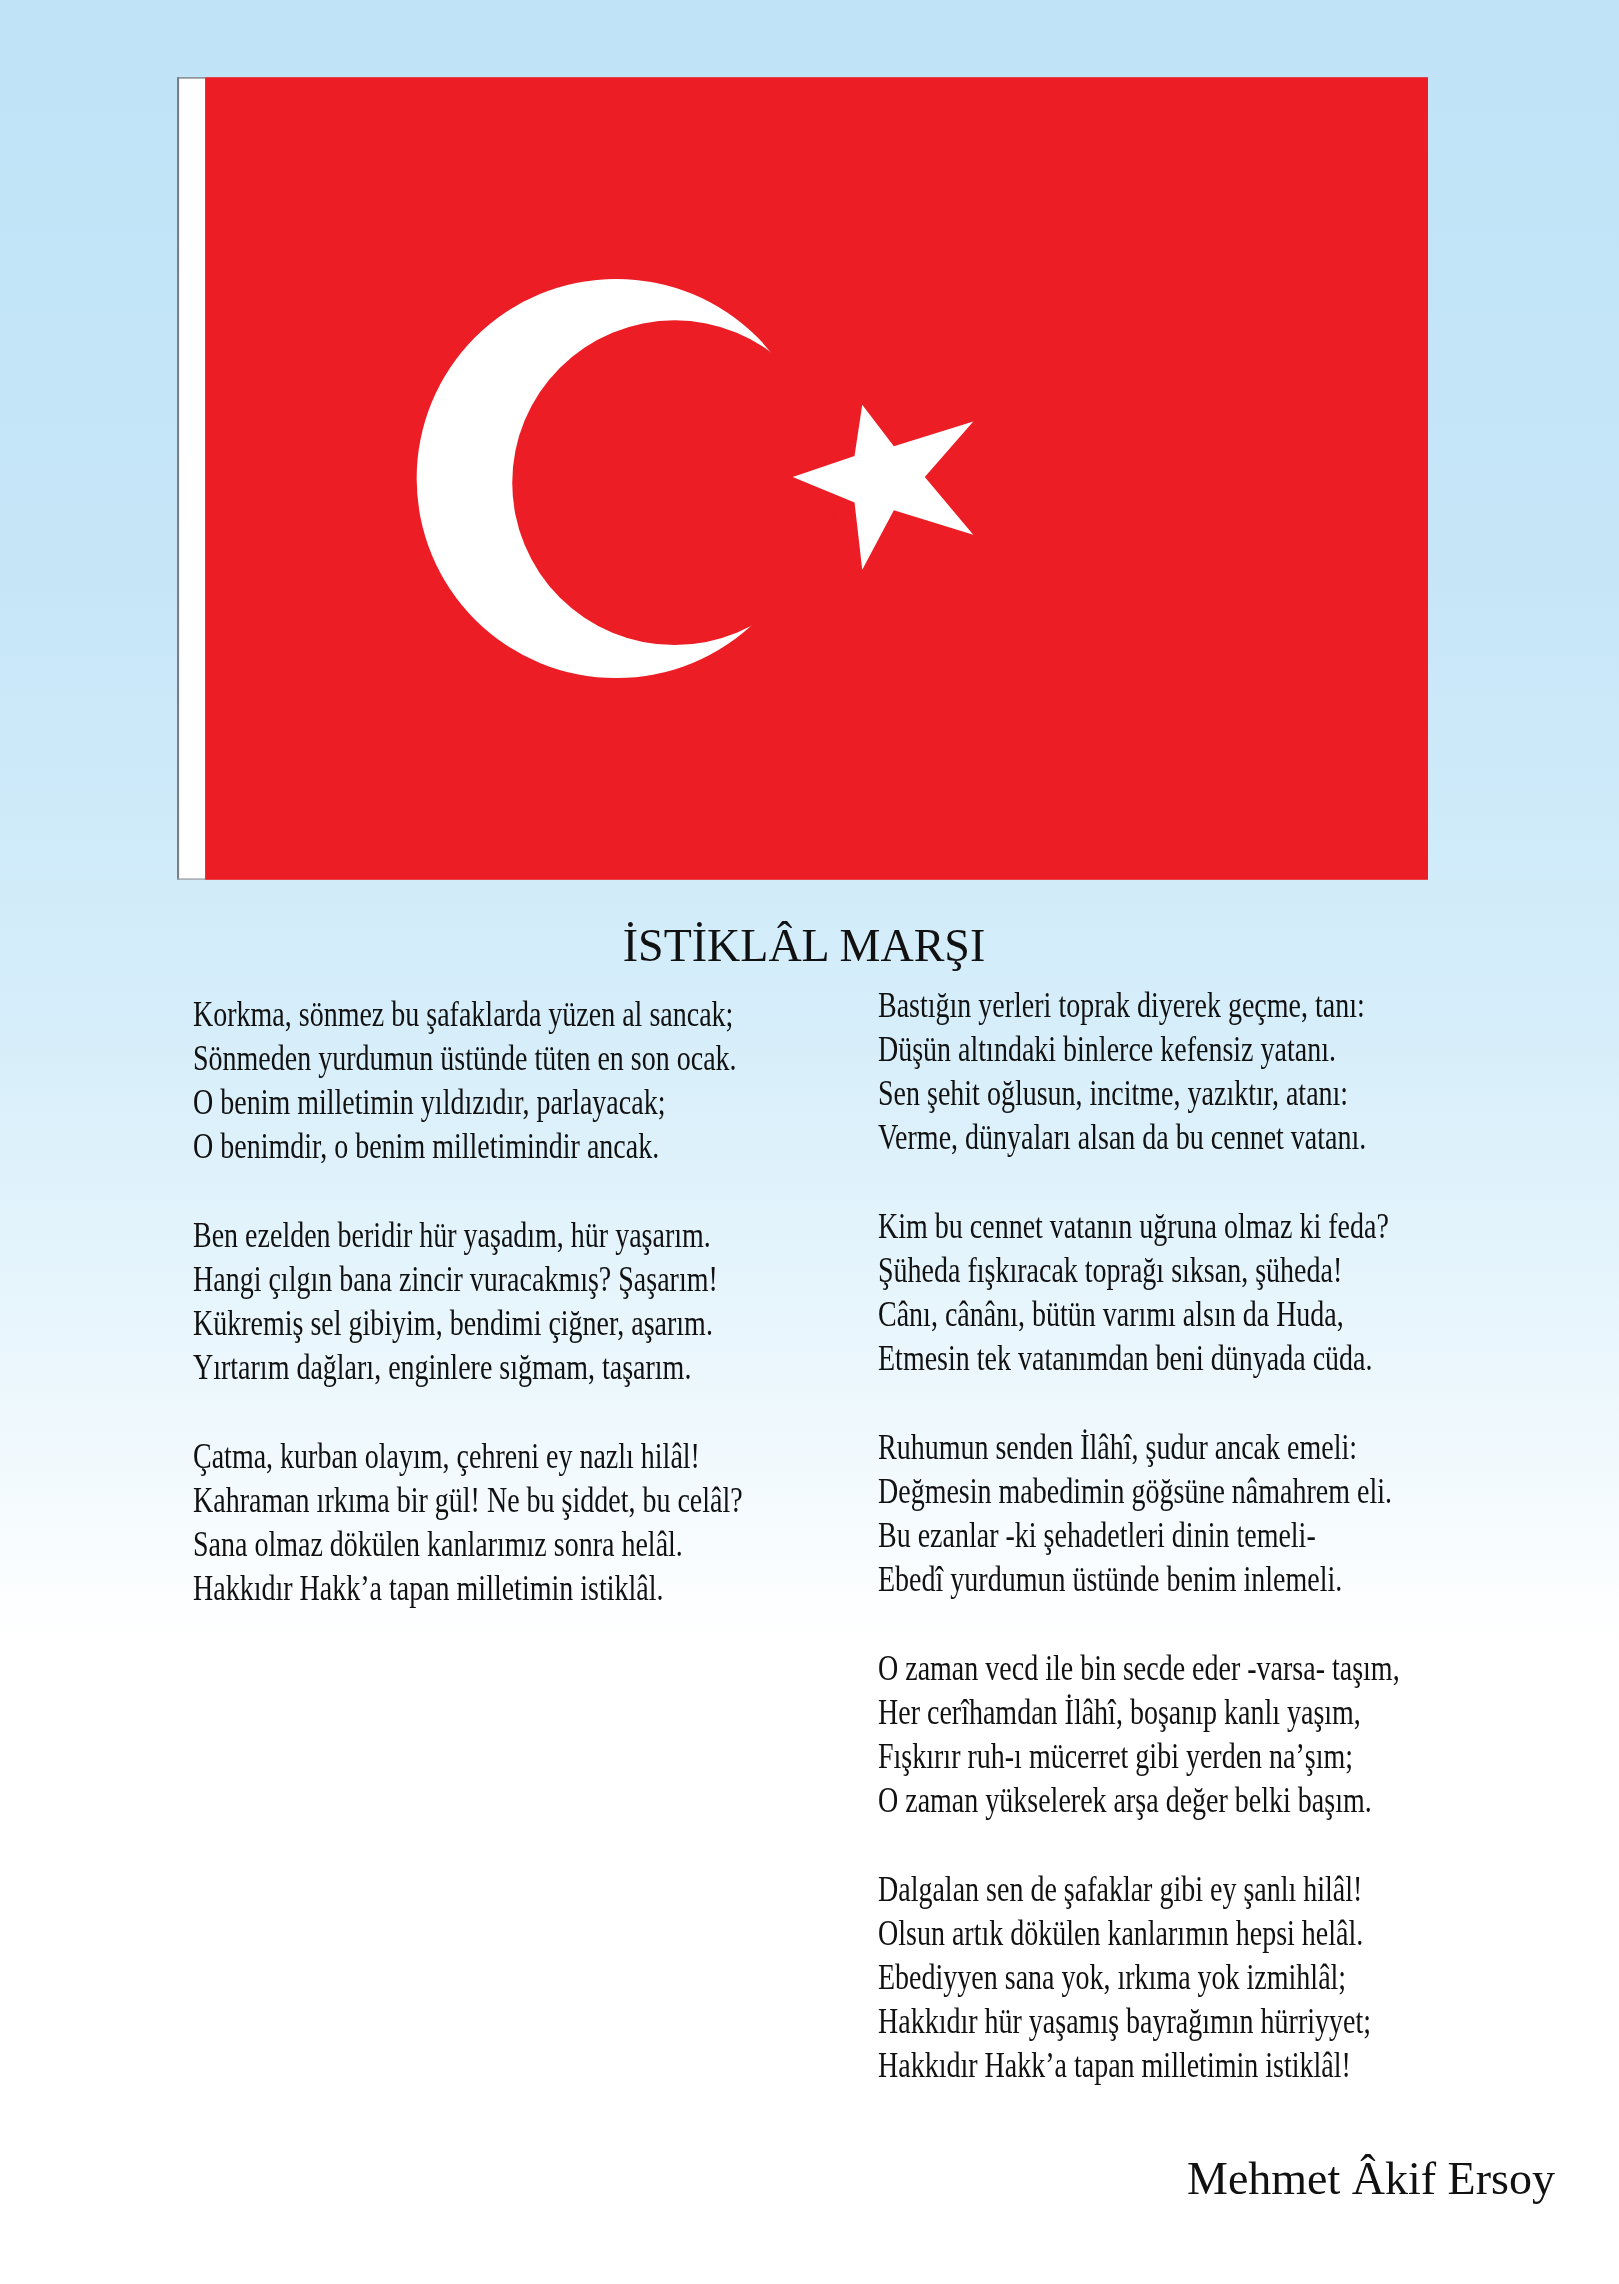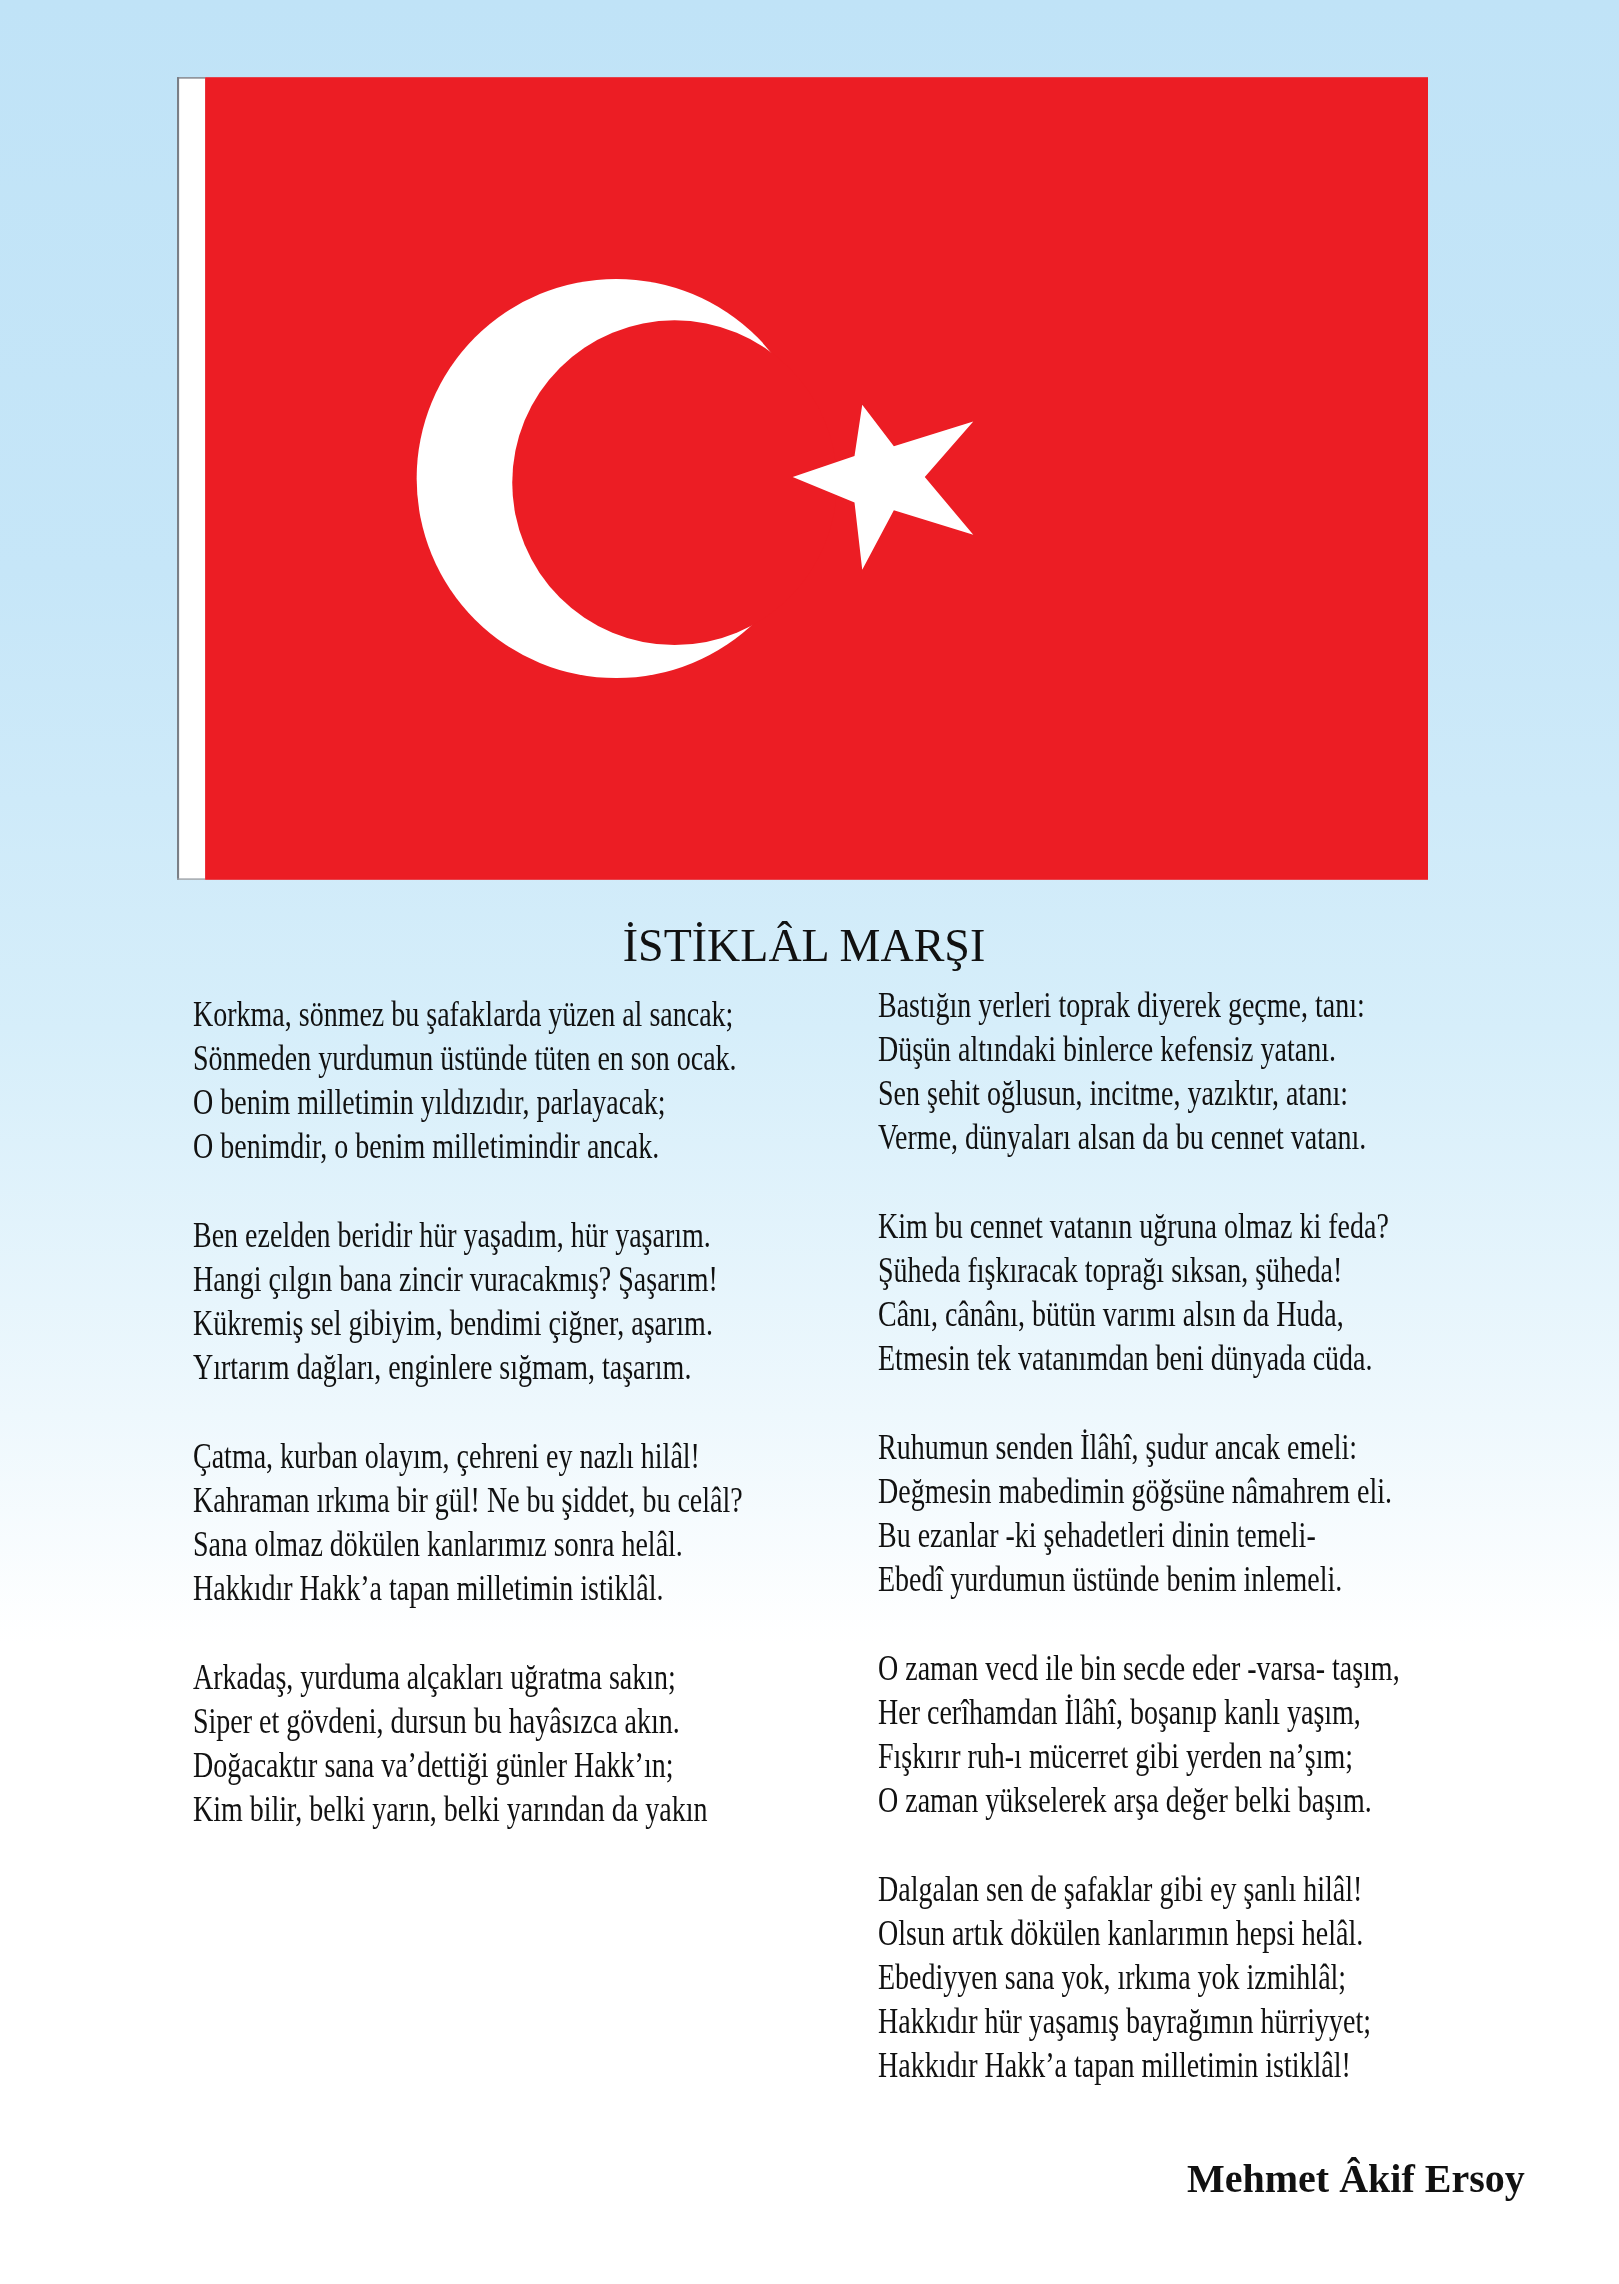--- a/index.html
+++ b/index.html
@@ -46,24 +46,23 @@
     line-height: 44px;
     height: 44px;
     white-space: nowrap;
     transform: scaleX(0.8);
     transform-origin: left center;
   }
   .author {
     position: absolute;
     left: 1187px;
     top: 2158px;
-    font-size: 40px;
+    font-size: 46px;
     line-height: 42px;
     white-space: nowrap;
-    font-weight: bold;
   }
 </style>
 </head>
 <body>
 
 <div class="flag">
   <svg viewBox="0 0 1780 1142" xmlns="http://www.w3.org/2000/svg">
 
     <rect x="0" y="0" width="40" height="1142" fill="#ffffff"></rect>
     <rect x="0" y="0" width="3" height="1142" fill="#7a7f86"></rect>
@@ -97,26 +96,20 @@
     <span class="line">Hangi çılgın bana zincir vuracakmış? Şaşarım!</span>
     <span class="line">Kükremiş sel gibiyim, bendimi çiğner, aşarım.</span>
     <span class="line">Yırtarım dağları, enginlere sığmam, taşarım.</span>
   </div>
   <div class="stanza">
     <span class="line">Çatma, kurban olayım, çehreni ey nazlı hilâl!</span>
     <span class="line">Kahraman ırkıma bir gül! Ne bu şiddet, bu celâl?</span>
     <span class="line">Sana olmaz dökülen kanlarımız sonra helâl.</span>
     <span class="line">Hakkıdır Hakk’a tapan milletimin istiklâl.</span>
   </div>
-  <div class="stanza">
-    <span class="line">Arkadaş, yurduma alçakları uğratma sakın;</span>
-    <span class="line">Siper et gövdeni, dursun bu hayâsızca akın.</span>
-    <span class="line">Doğacaktır sana va’dettiği günler Hakk’ın;</span>
-    <span class="line">Kim bilir, belki yarın, belki yarından da yakın</span>
-  </div>
 </div>
 
 <div class="column col-right">
   <div class="stanza">
     <span class="line">Bastığın yerleri toprak diyerek geçme, tanı:</span>
     <span class="line">Düşün altındaki binlerce kefensiz yatanı.</span>
     <span class="line">Sen şehit oğlusun, incitme, yazıktır, atanı:</span>
     <span class="line">Verme, dünyaları alsan da bu cennet vatanı.</span>
   </div>
   <div class="stanza">

